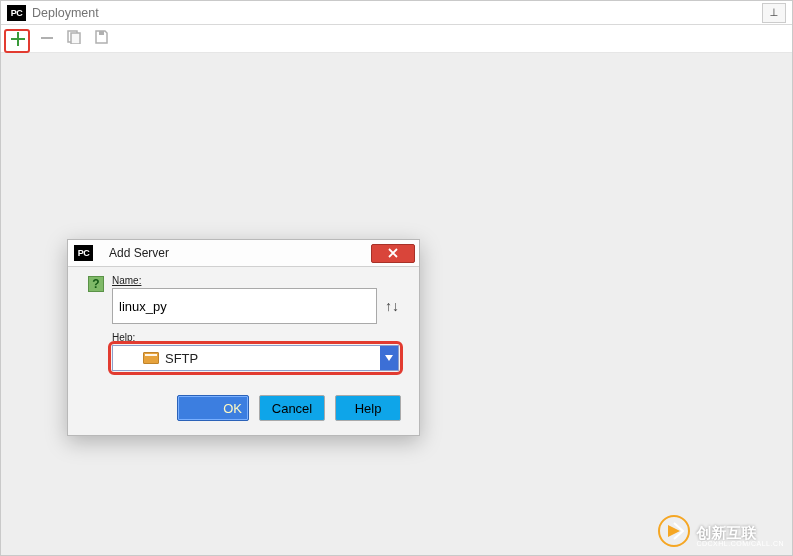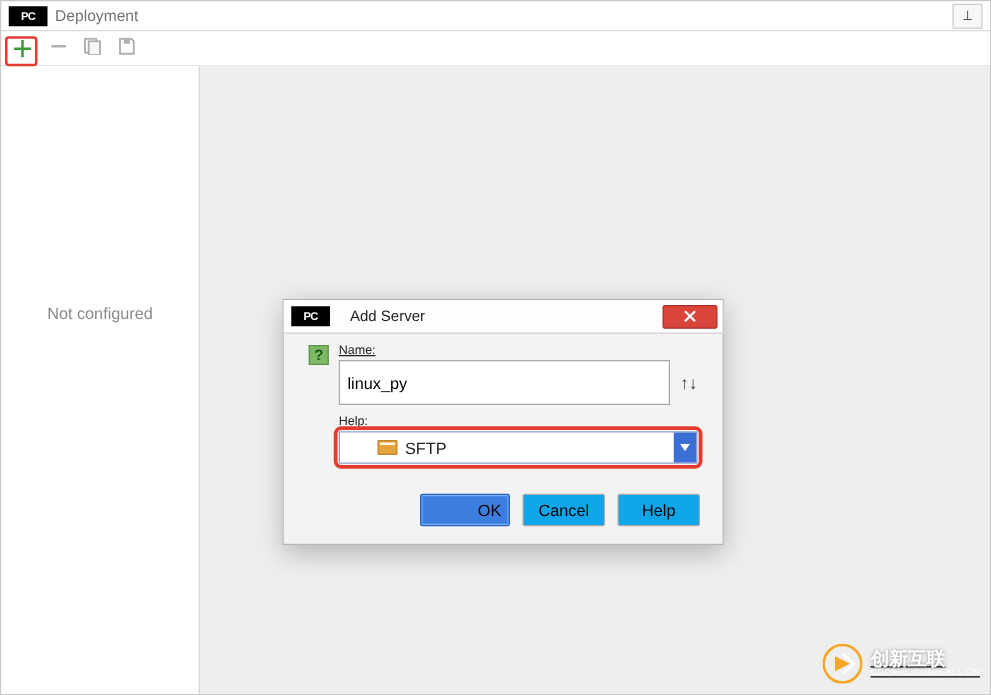--- a/index.html
+++ b/index.html
@@ -3,21 +3,21 @@
 <meta charset="utf-8">
 <style>
   * { box-sizing: border-box; font-family: "Segoe UI", Tahoma, sans-serif; }
   html, body { margin:0; padding:0; width:793px; height:556px; overflow:hidden; background:#f0f0f0; }
 
   .app { width:793px; height:556px; background:#fff; border:1px solid #c9c9c9; position:relative; }
 
   
   .titlebar { height:24px; display:flex; align-items:center; justify-content:space-between; border-bottom:1px solid #d9d9d9; padding:0 6px; }
   .titlebar-left { display:flex; align-items:center; gap:6px; }
-  .pc-icon { width:31px; height:16px; background:#000; color:#fff; font-size:9px; font-weight:bold; display:flex; align-items:center; justify-content:center; letter-spacing:-0.5px; }
+  .pc-icon { width:19px; height:16px; background:#000; color:#fff; font-size:9px; font-weight:bold; display:flex; align-items:center; justify-content:center; letter-spacing:-0.5px; }
   .title-text { font-size:12.5px; color:#737373; }
   .pin-btn { width:24px; height:20px; border:1px solid #ccc; background:#f7f7f7; display:flex; align-items:center; justify-content:center; cursor:pointer; }
   .pin-icon { font-size:11px; color:#555; }
 
   
   .toolbar { height:28px; display:flex; align-items:center; gap:14px; padding:0 8px; border-bottom:1px solid #e6e6e6; }
   .tool-add { width:18px; height:18px; display:flex; align-items:center; justify-content:center; color:#3a9a3a; font-size:18px; font-weight:bold; cursor:pointer; position:relative; }
   .add-highlight { position:absolute; left:3px; top:28px; width:26px; height:24px; border:2px solid #e23b30; border-radius:3px; }
   .tool-remove { color:#b0b0b0; font-size:16px; }
   .tool-copy, .tool-save { color:#b0b0b0; font-size:14px; }
@@ -45,24 +45,24 @@
   .type-wrap { position:relative; }
   .type-highlight { position:absolute; left:-4px; top:-4px; right:-4px; bottom:-4px; border:3px solid #e23b30; border-radius:6px; pointer-events:none; }
   .combo { width:100%; height:26px; border:1px solid #8e9ec9; background:#fff; display:flex; align-items:center; justify-content:space-between; padding-left:6px; cursor:pointer; }
   .combo-left { display:flex; align-items:center; gap:6px; font-size:13px;padding-left:24px; }
   .sftp-icon { width:16px; height:12px; background:#e6a23c; border:1px solid #c0832a; border-radius:1px; position:relative; }
   .sftp-icon::before { content:""; position:absolute; left:1px; top:1px; width:12px; height:2px; background:#fff6e8; }
   .combo-arrow { width:18px; height:100%; background:#3c6fd6; display:flex; align-items:center; justify-content:center; }
   .hint { font-size:12px; color:#8a8a8a; margin-top:8px; }
   .btnbar { display:flex; gap:10px; justify-content:flex-end; padding:14px 18px 14px 18px; }
   .dlg-btn { min-width:66px; height:26px; border:1px solid #a9a9a9; background:#0ea5e9; font-size:13px; cursor:pointer; border-radius:2px; }
-  .dlg-btn.primary { background:#3c7ee0; border:1px solid #2b62b8; color:#000000; box-shadow:0 0 0 1px #7ab0ff inset;padding-left:45px; }
+  .dlg-btn.primary { background:#3c7ee0; border:1px solid #2b62b8; color:#fef9c3; box-shadow:0 0 0 1px #7ab0ff inset;padding-left:45px; }
 
   
-  .wm { position:absolute; right:8px; bottom:8px; display:flex; align-items:center; gap:6px;text-decoration:underline; }
+  .wm { position:absolute; right:8px; bottom:8px; display:flex; align-items:flex-end; gap:6px; }
   .wm-logo { width:32px; height:32px; border-radius:50%; background:transparent; display:flex; align-items:center; justify-content:center; }
   .wm-text { color:#fff; font-size:15px; font-weight:bold; text-shadow:0 0 3px rgba(0,0,0,0.4); line-height:1; }
   .wm-sub { color:#fff; font-size:7px; letter-spacing:0.5px; }
 </style>
 </head>
 <body>
 
 <div class="app">
 
   <div class="add-highlight"></div>
@@ -96,23 +96,20 @@
     </span>
     <span class="tool-save">
       <svg width="13" height="14" viewBox="0 0 13 14">
         <path d="M1 1h9l2 2v10H1z" fill="none" stroke="#b0b0b0" stroke-width="1.5"></path>
         <rect x="4" y="1" width="5" height="4" fill="#b0b0b0"></rect>
       </svg>
     </span>
   </div>
 
   <div class="body">
-    <div class="sidebar">
-      <div class="notcfg">Not configured</div>
-    </div>
     <div class="canvas">
 
       <div class="modal">
         <div class="modal-title">
           <div class="modal-title-left">
             <div class="pc-icon">PC</div>
             <div class="modal-title-text">Add Server</div>
           </div>
           <div class="close-btn">
             <svg width="10" height="10" viewBox="0 0 10 10">

